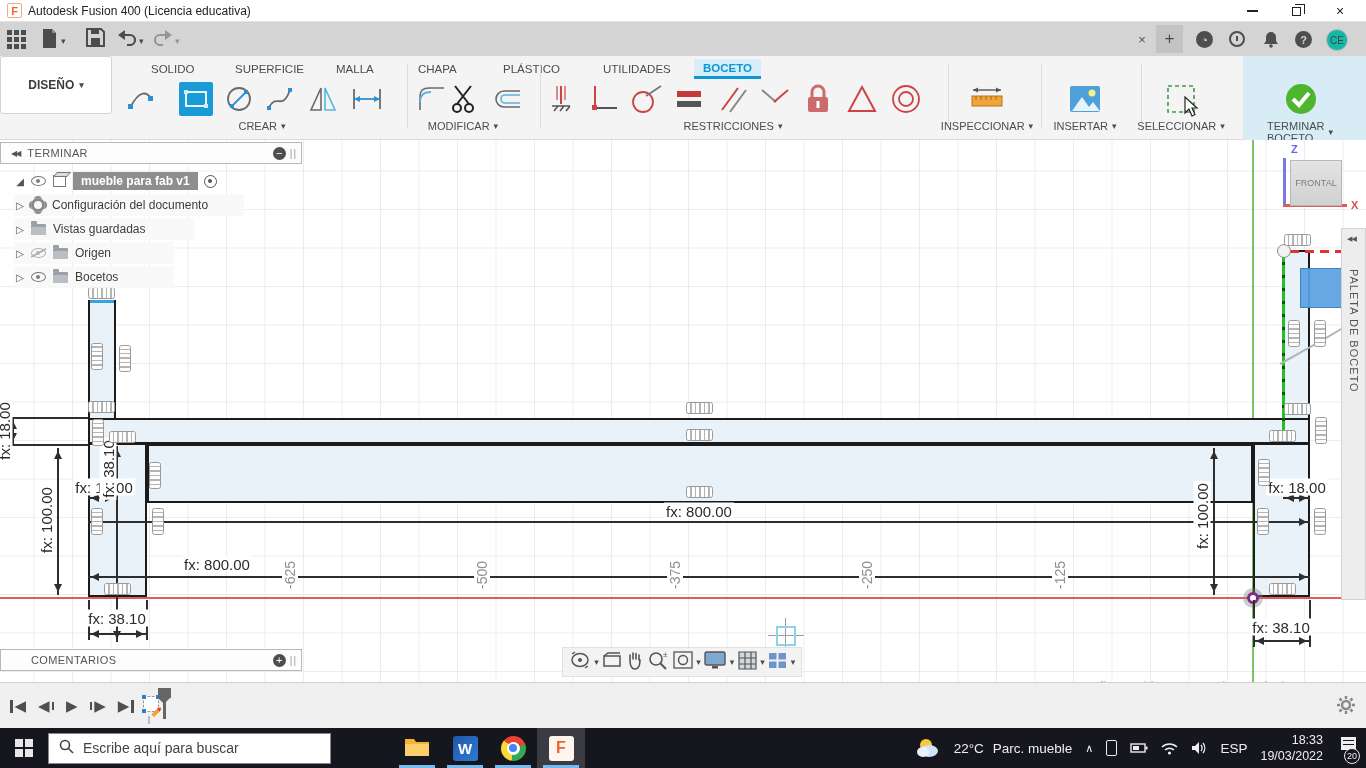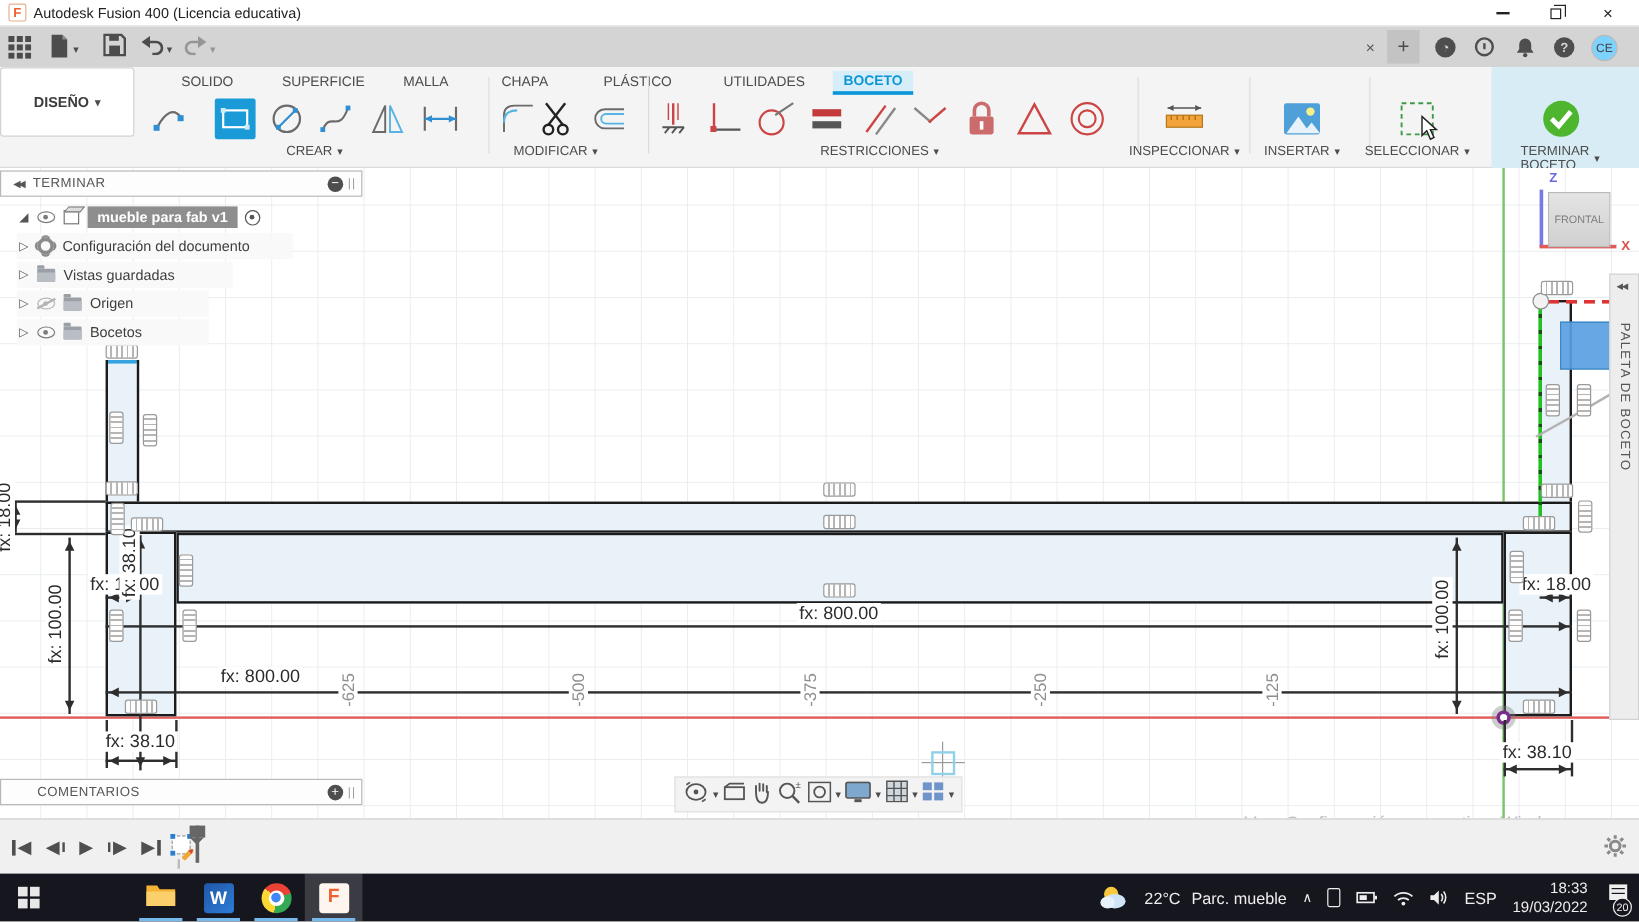--- a/index.html
+++ b/index.html
@@ -24,21 +24,21 @@
   #qat{left:0;top:22px;width:1366px;height:34px;background:#d4d4d4;}
   #doc-tab{left:193px;top:22px;width:962px;height:34px;background:#fff;display:flex;align-items:center;justify-content:center;gap:7px;}
   #doc-tab .cube{width:14px;height:12px;background:#8d8d8d;position:relative;}
   #doc-tab .cube::after{content:'';position:absolute;left:2px;top:-4px;width:14px;height:4px;background:#6f6f6f;transform:skewX(-40deg);}
   #doc-title{font-size:13px;color:#333;}
   #doc-close{left:1130px;top:22px;width:24px;height:34px;font-size:13px;color:#555;display:flex;align-items:center;justify-content:center;}
   #new-tab{left:1156px;top:25px;width:27px;height:28px;background:#c3c3c3;display:flex;align-items:center;justify-content:center;font-size:17px;color:#4a4a4a;}
   .topcirc{top:31px;width:17px;height:17px;border-radius:50%;background:#4e4e4e;color:#d4d4d4;display:flex;align-items:center;justify-content:center;font-size:11px;font-weight:bold;}
   #ic-clock{background:transparent;border:2px solid #4e4e4e;color:#4e4e4e;width:16px;height:16px;}
   #ic-clock i{display:block;width:2px;height:5px;background:#4e4e4e;transform:translateY(-1px);}
-  #avatar{left:1326px;top:29px;width:22px;height:22px;border-radius:50%;background:#7dd3fc;border:1px solid #b9b9b9;
+  #avatar{left:1326px;top:29px;width:22px;height:22px;border-radius:50%;background:#14b8a6;border:1px solid #b9b9b9;
     font-size:10px;color:#444;display:flex;align-items:center;justify-content:center;}
 
   
   #ribbon{left:0;top:56px;width:1366px;height:84px;background:#f4f4f4;border-bottom:1px solid #d9d9d9;}
   #finish-zone{left:1243px;top:0;width:123px;height:84px;background:#d8ecf6;}
   #design-btn{left:10px;top:11px;width:112px;height:58px;background:#fff;border:1px solid #d2d2d2;border-radius:3px;
     display:flex;align-items:center;justify-content:center;font-size:12px;font-weight:bold;color:#3c3c3c;gap:5px;}
   .rtab{top:3px;height:20px;padding:0 9px;font-size:11.5px;color:#4c4c4c;display:flex;align-items:center;justify-content:center;}
   .rtab.active{background:#d7edf8;color:#0a96d7;font-weight:bold;border-bottom:3px solid #0a96d7;}
   .glabel{top:64px;font-size:11px;color:#4c4c4c;display:flex;align-items:center;gap:4px;transform:translateX(-50%);}
@@ -658,20 +658,27 @@
 
   <div id="taskbar" class="a">
     <div id="start">
       <span class="winlogo">
           <i></i>
           <i></i>
           <i></i>
           <i></i>
         </span>
     </div>
+    <div id="searchbox">
+      <span><svg width="15" height="15">
+            <circle cx="6" cy="6" r="4.5" fill="none" stroke="#444" stroke-width="1.6"></circle>
+            <line x1="9.5" y1="9.5" x2="14" y2="14" stroke="#444" stroke-width="1.6"></line>
+          </svg></span>
+      <span>Escribe aquí para buscar</span>
+    </div>
     <div style="width:62px"></div>
     <div class="tkapp">
       <span><svg width="26" height="21">
             <path d="M1,3 h9 l2,3 h13 v14 h-24 z" fill="#f5b335"></path>
             <path d="M1,8 h24 v12 h-24 z" fill="#fbd06b"></path>
           </svg></span>
       <span class="ul"></span>
     </div>
     <div class="tkapp">
       <span style="width:25px;height:25px;background:linear-gradient(135deg,#2057a7,#2e7cd6);border-radius:3px;color:#fff;font-weight:bold;font-size:15px;display:flex;align-items:center;justify-content:center">W</span>

